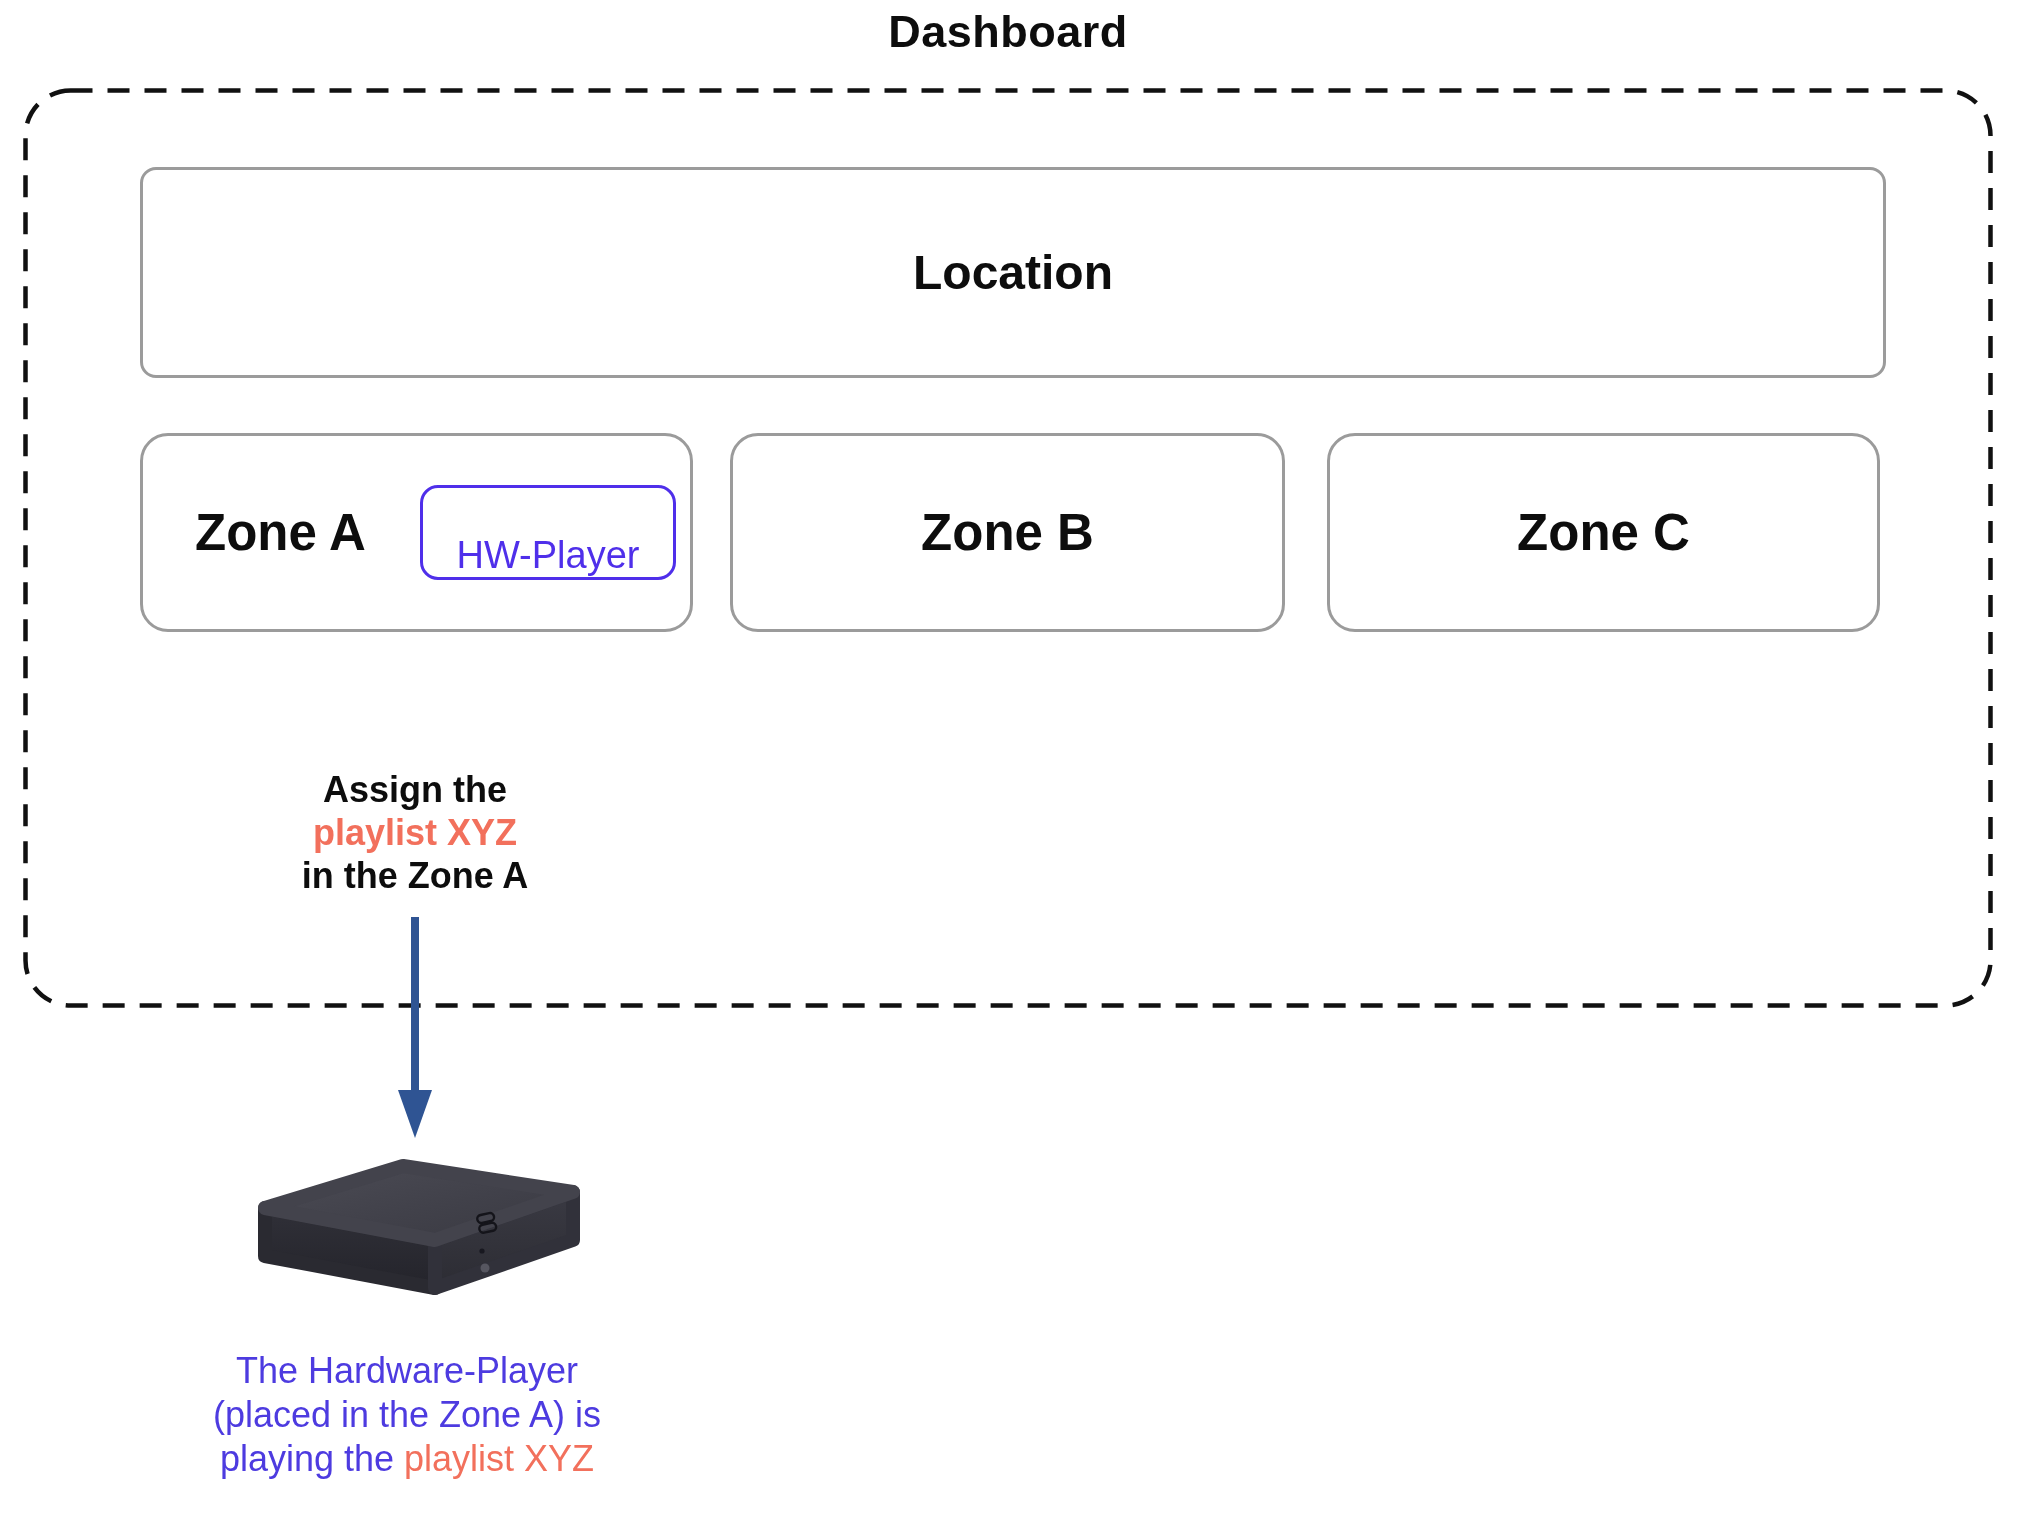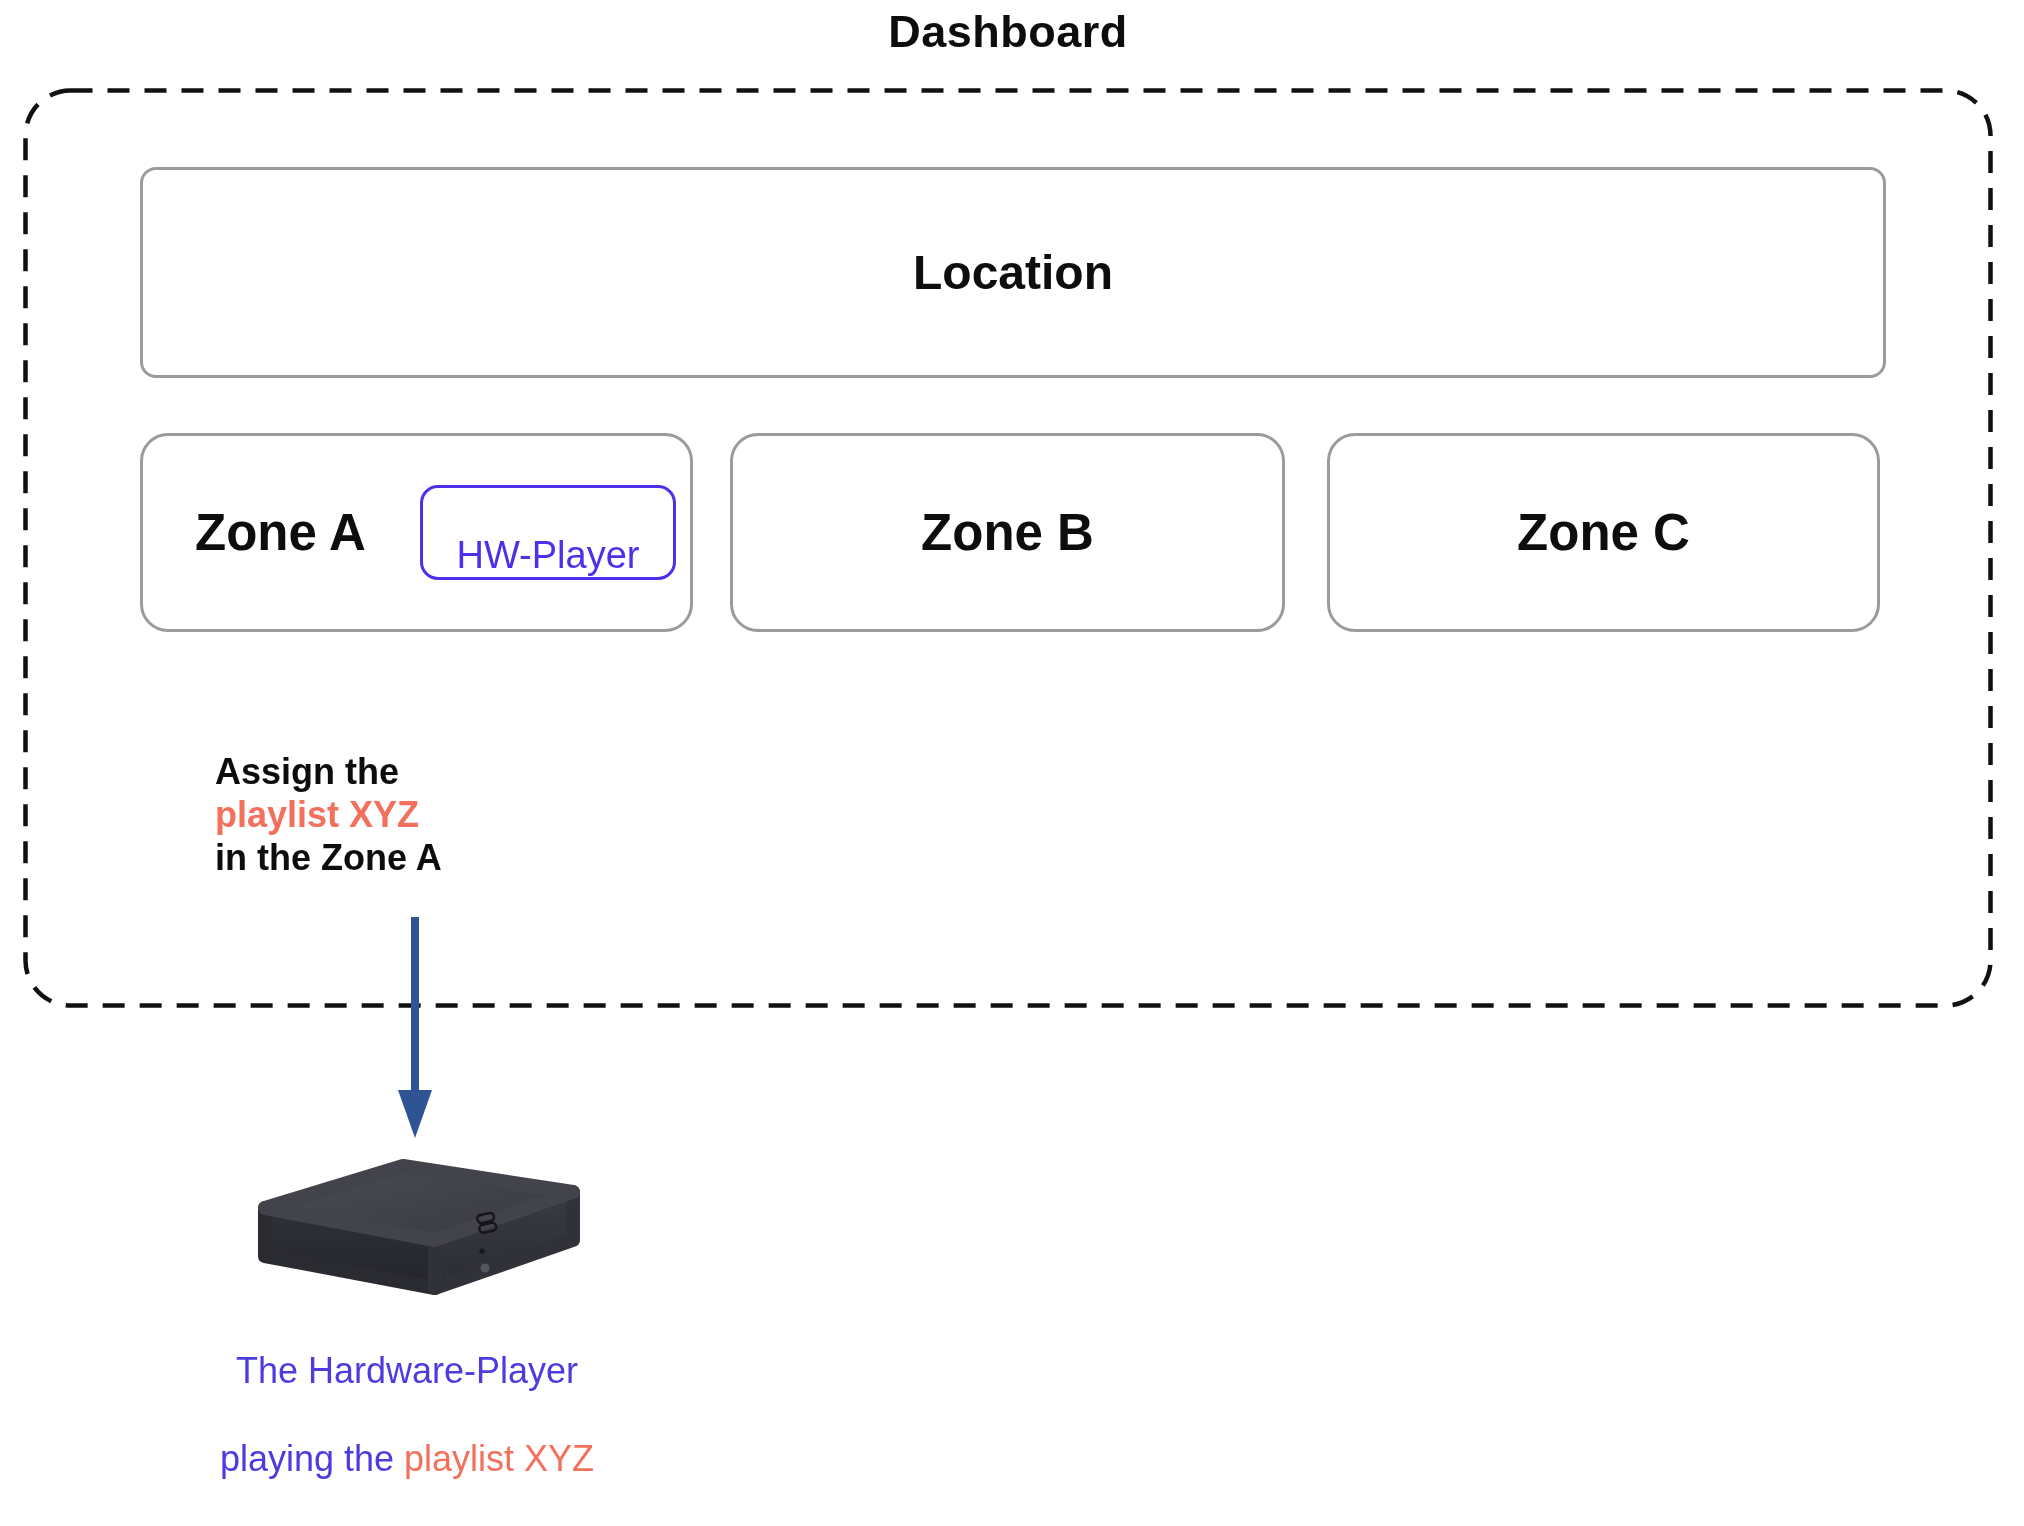--- a/index.html
+++ b/index.html
@@ -31,21 +31,21 @@
   .zone-b{left:730px;width:555px;}
   .zone-c{left:1327px;width:553px;}
   .zone-label{font-size:51px;font-weight:bold;color:#0d0d0d;white-space:nowrap;}
   .hw-badge{
     width:256px;height:95px;border:3px solid #4f2fea;border-radius:18px;
     display:flex;align-items:flex-end;justify-content:center;background:#fff;box-sizing:border-box;
   }
   .hw-badge .hw-label{font-size:38px;font-weight:400;color:#4f2fea;white-space:nowrap;}
   
   .assign-note{
-    left:215px;top:750px;width:400px;
+    left:215px;top:768px;width:400px;text-align:center;
     font-size:36px;font-weight:bold;line-height:43px;color:#0d0d0d;
   }
   .salmon{color:#f2705c;}
   
   .arrow-shaft{left:411px;top:917px;width:8px;height:175px;background:#2f5493;}
   .arrow-head{
     left:398px;top:1090px;width:0;height:0;
     border-left:17px solid transparent;border-right:17px solid transparent;
     border-top:48px solid #2f5493;
   }
@@ -124,17 +124,17 @@
       <rect x="-8" y="2" width="17" height="8" rx="4" fill="none" stroke="#14141a" stroke-width="2.4"></rect>
     </g>
 
     <circle cx="239" cy="101" r="2.6" fill="#181820"></circle>
 
     <circle cx="242" cy="118" r="4.5" fill="#565660"></circle>
   </svg>
 
   <div class="abs device-caption">
     <span>The Hardware-Player</span><br>
-    <br>
+    <span>(placed in the Zone A) is</span><br>
     <span>playing the </span><span class="salmon">playlist XYZ</span>
   </div>
 
 </div>
 
 </body></html>

